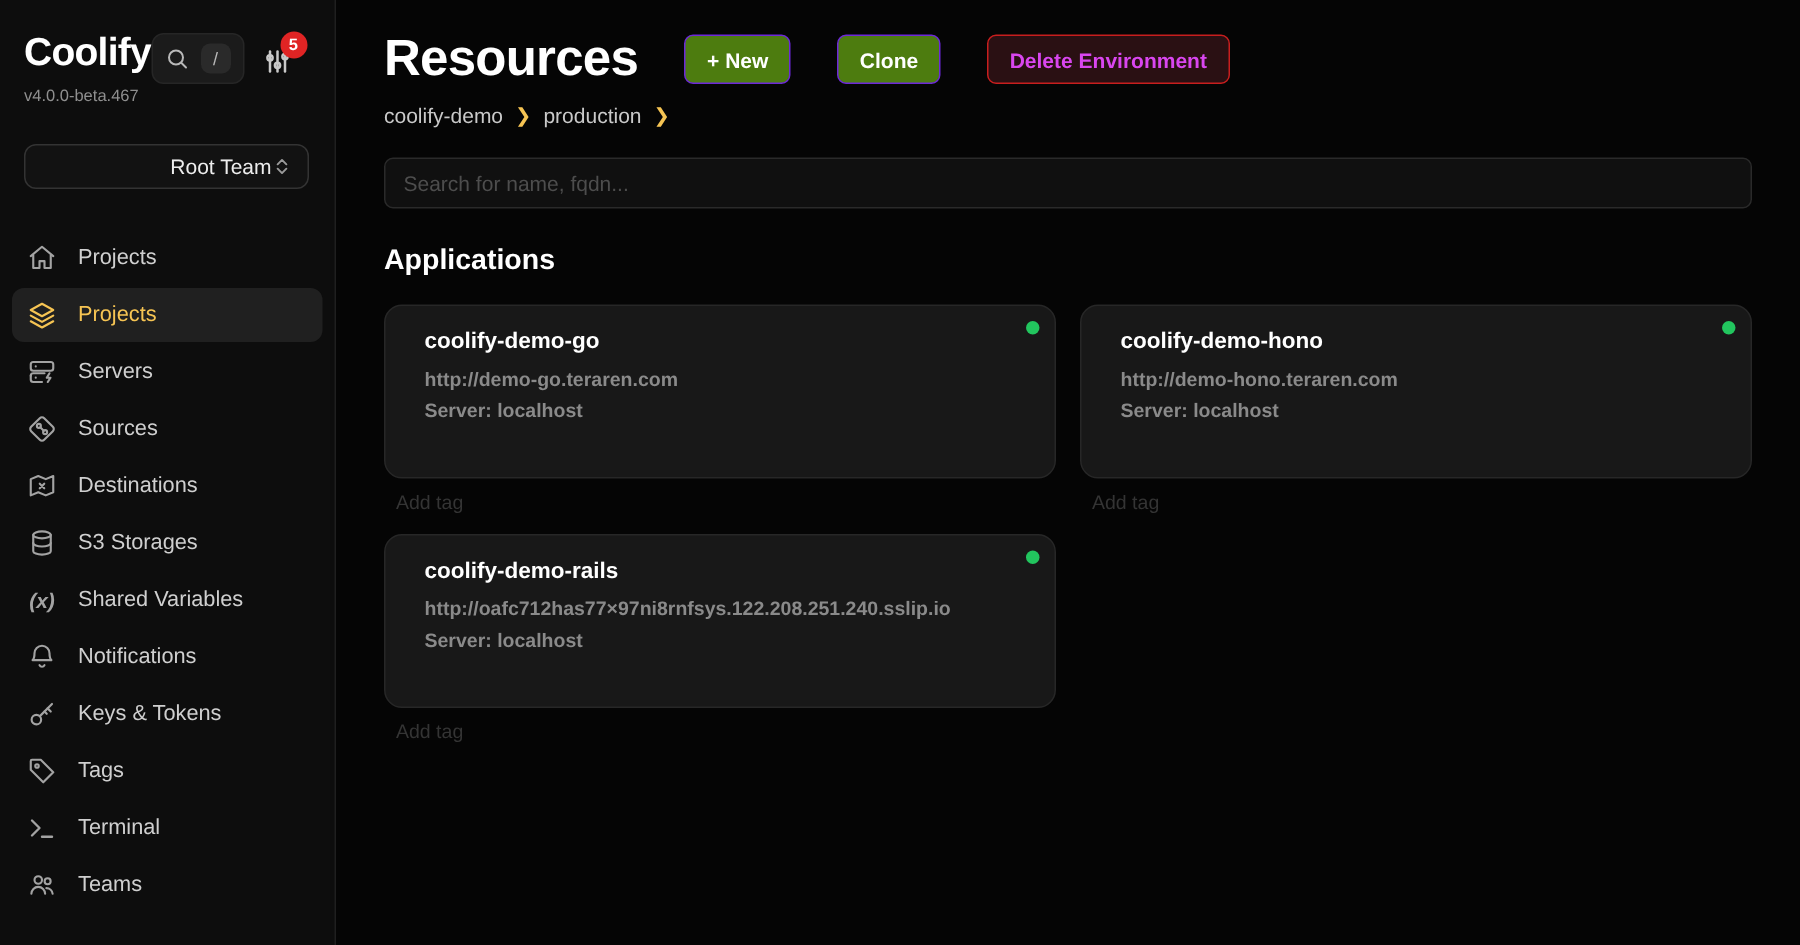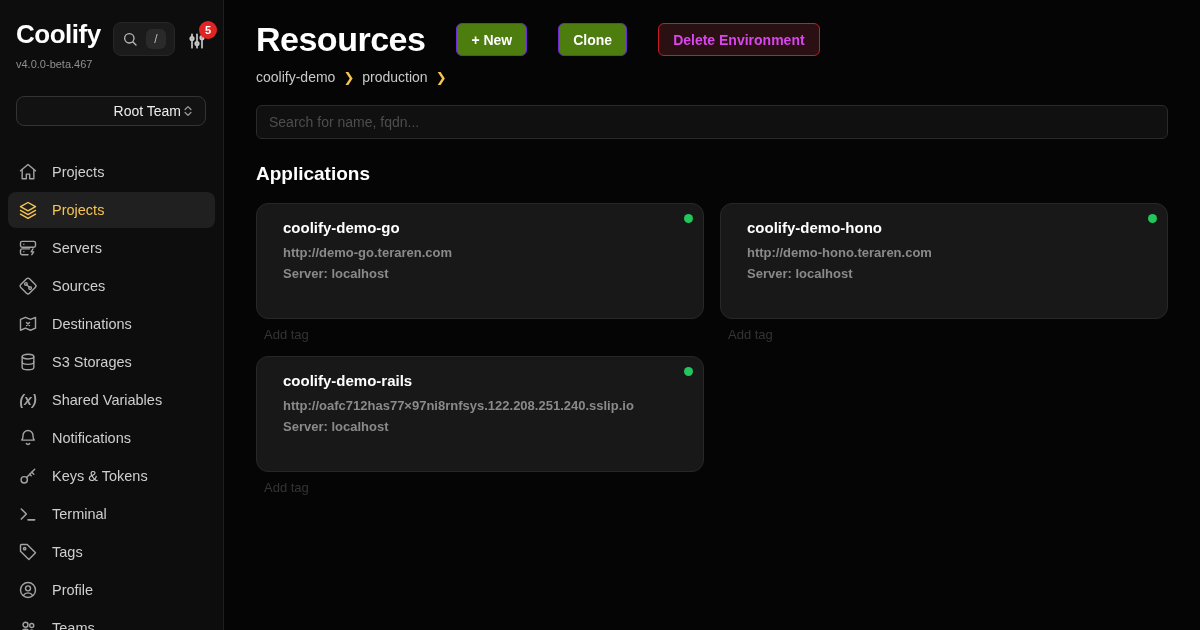--- a/index.html
+++ b/index.html
@@ -11,21 +11,21 @@
     display:flex;
   }
   
   .sidebar {
     width:224px; min-width:224px; height:630px;
     background:#0d0d0d;
     border-right:1px solid #1f1f1f;
     padding:16px 8px 0 8px;
     overflow:hidden;
   }
-  .brand-row { display:flex; align-items:flex-start; justify-content:space-between; padding:4px 8px 0 8px; }
+  .brand-row { display:flex; align-items:flex-start; padding:4px 8px 0 8px; }
   .logo { color:#ffffff; font-size:26px; font-weight:800; letter-spacing:-0.5px; line-height:1.1; }
   .version { color:#8f8f8f; font-size:11px; padding:2px 8px 0 8px; }
   .top-actions { display:flex; align-items:center; gap:12px; margin-top:2px; }
   .search-pill {
     display:flex; align-items:center; gap:8px;
     background:#1b1b1b; border:1px solid #262626; border-radius:8px;
     padding:6px 8px; cursor:pointer;
   }
   .search-pill svg { display:block; }
   .slash-key {
@@ -227,45 +227,35 @@
         <svg width="20" height="20" viewBox="0 0 24 24" fill="none" stroke="currentColor" stroke-width="1.7" stroke-linecap="round" stroke-linejoin="round">
             <circle cx="7.5" cy="16.5" r="3.8"></circle>
             <path d="M10.3 13.7 20 4"></path>
             <path d="M16.5 7.5 19 10M14 10l1.8 1.8"></path>
           </svg>
       </span>
       <span>Keys &amp; Tokens</span>
     </div>
     <div class="nav-item">
       <span class="icon">
+        <svg width="20" height="20" viewBox="0 0 24 24" fill="none" stroke="currentColor" stroke-width="1.7" stroke-linecap="round" stroke-linejoin="round">
+            <path d="M3 11V4a1 1 0 0 1 1-1h7l10 10-8 8L3 11z"></path>
+            <circle cx="8" cy="8" r="1.4"></circle>
+          </svg>
+      </span>
+      <span>Tags</span>
+    </div>
+    <div class="nav-item">
+      <span class="icon">
         <svg width="20" height="20" viewBox="0 0 24 24" fill="none" stroke="currentColor" stroke-width="1.9" stroke-linecap="round" stroke-linejoin="round">
             <polyline points="4,6 10,12 4,18"></polyline>
             <line x1="12" y1="19" x2="20" y2="19"></line>
           </svg>
       </span>
       <span>Terminal</span>
-    </div>
-    <div class="nav-item">
-      <span class="icon">
-        <svg width="20" height="20" viewBox="0 0 24 24" fill="none" stroke="currentColor" stroke-width="1.7" stroke-linecap="round" stroke-linejoin="round">
-            <path d="M3 11V4a1 1 0 0 1 1-1h7l10 10-8 8L3 11z"></path>
-            <circle cx="8" cy="8" r="1.4"></circle>
-          </svg>
-      </span>
-      <span>Tags</span>
-    </div>
-    <div class="nav-item">
-      <span class="icon">
-        <svg width="20" height="20" viewBox="0 0 24 24" fill="none" stroke="currentColor" stroke-width="1.7" stroke-linecap="round" stroke-linejoin="round">
-            <circle cx="12" cy="12" r="9"></circle>
-            <circle cx="12" cy="10" r="3"></circle>
-            <path d="M6.5 18.5a6.5 6.5 0 0 1 11 0"></path>
-          </svg>
-      </span>
-      <span>Profile</span>
     </div>
     <div class="nav-item">
       <span class="icon">
         <svg width="20" height="20" viewBox="0 0 24 24" fill="none" stroke="currentColor" stroke-width="1.7" stroke-linecap="round" stroke-linejoin="round">
             <circle cx="9" cy="8" r="3"></circle>
             <path d="M3.5 19a5.5 5.5 0 0 1 11 0"></path>
             <circle cx="16.5" cy="9" r="2.4"></circle>
             <path d="M15.5 14.5a5 5 0 0 1 5 4.5"></path>
           </svg>
       </span>

